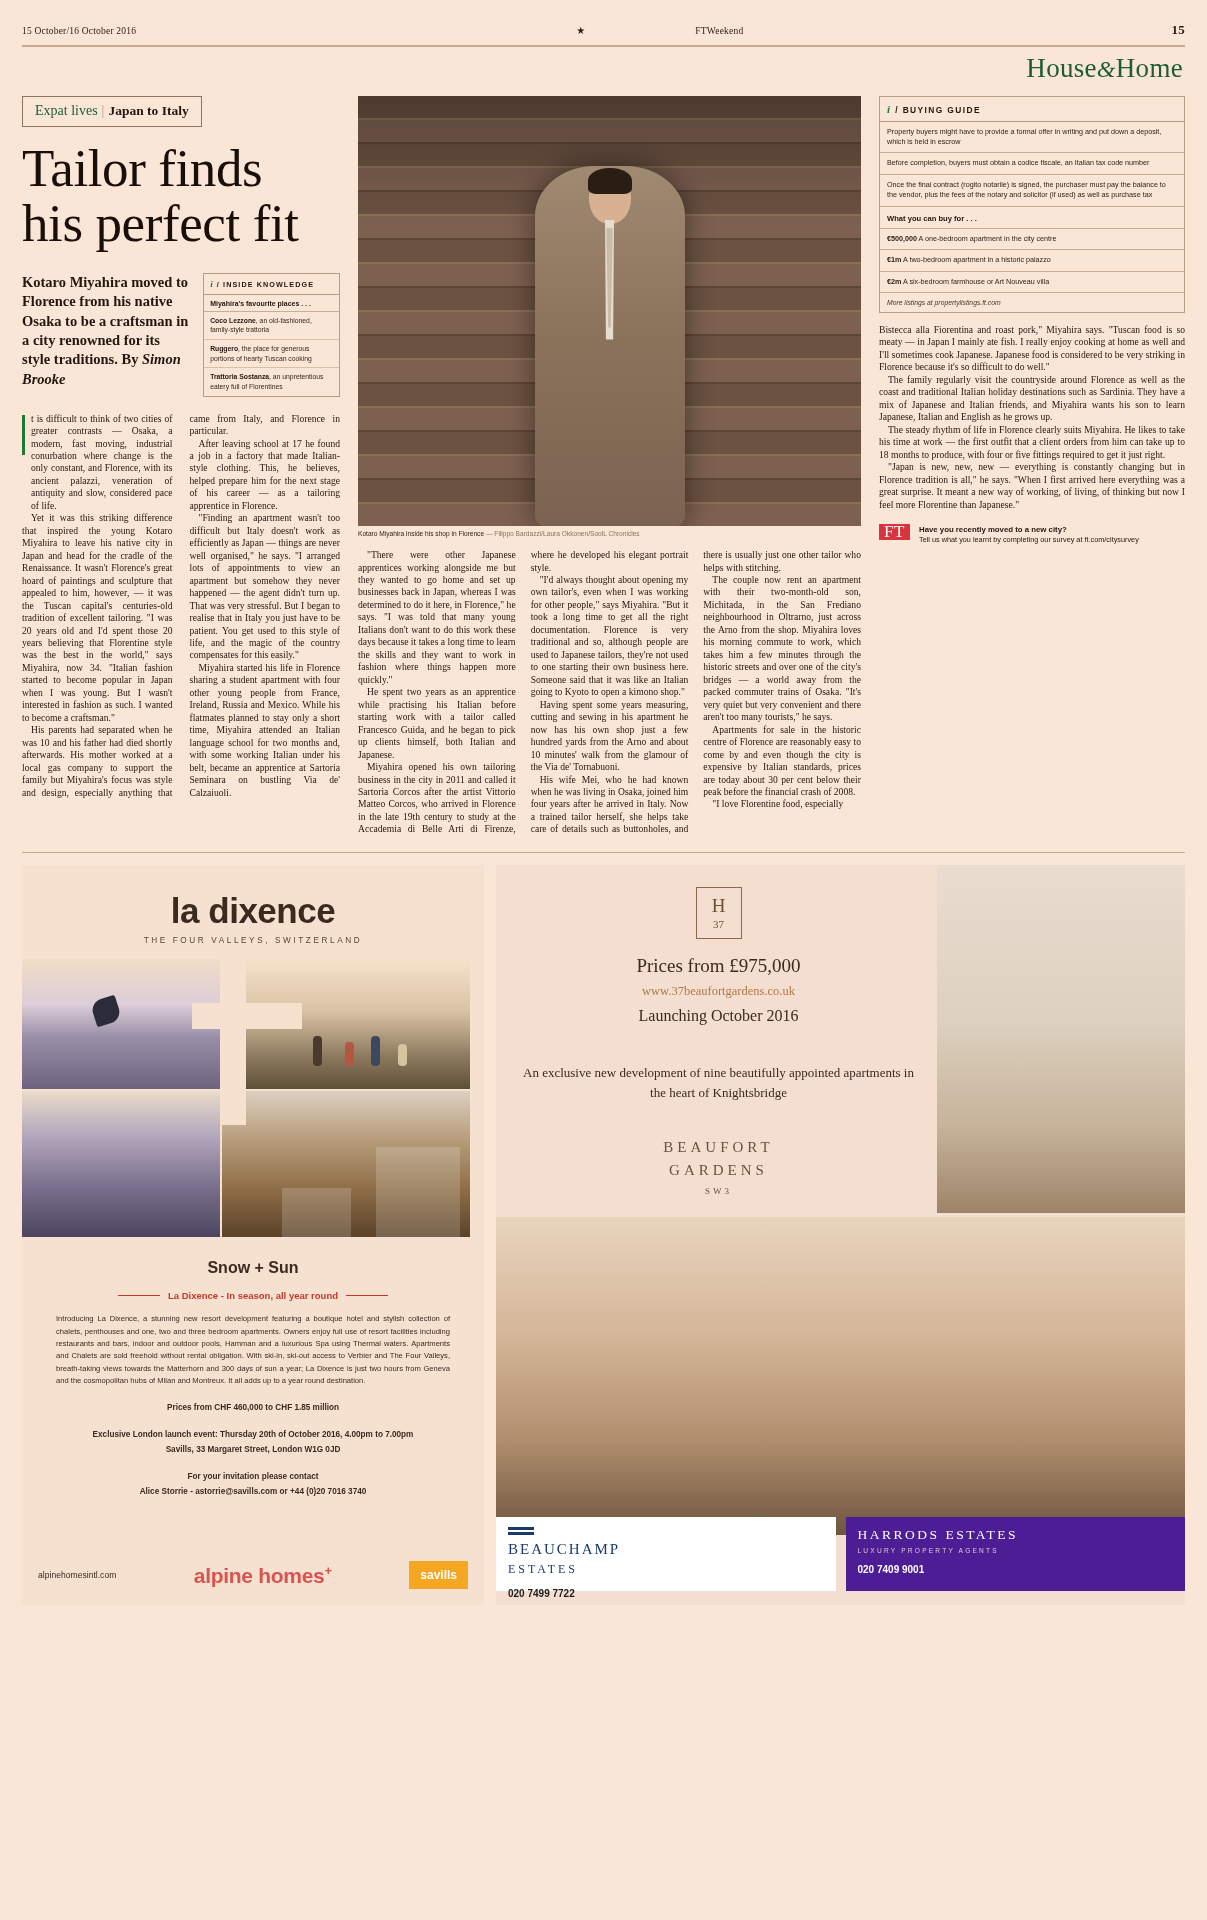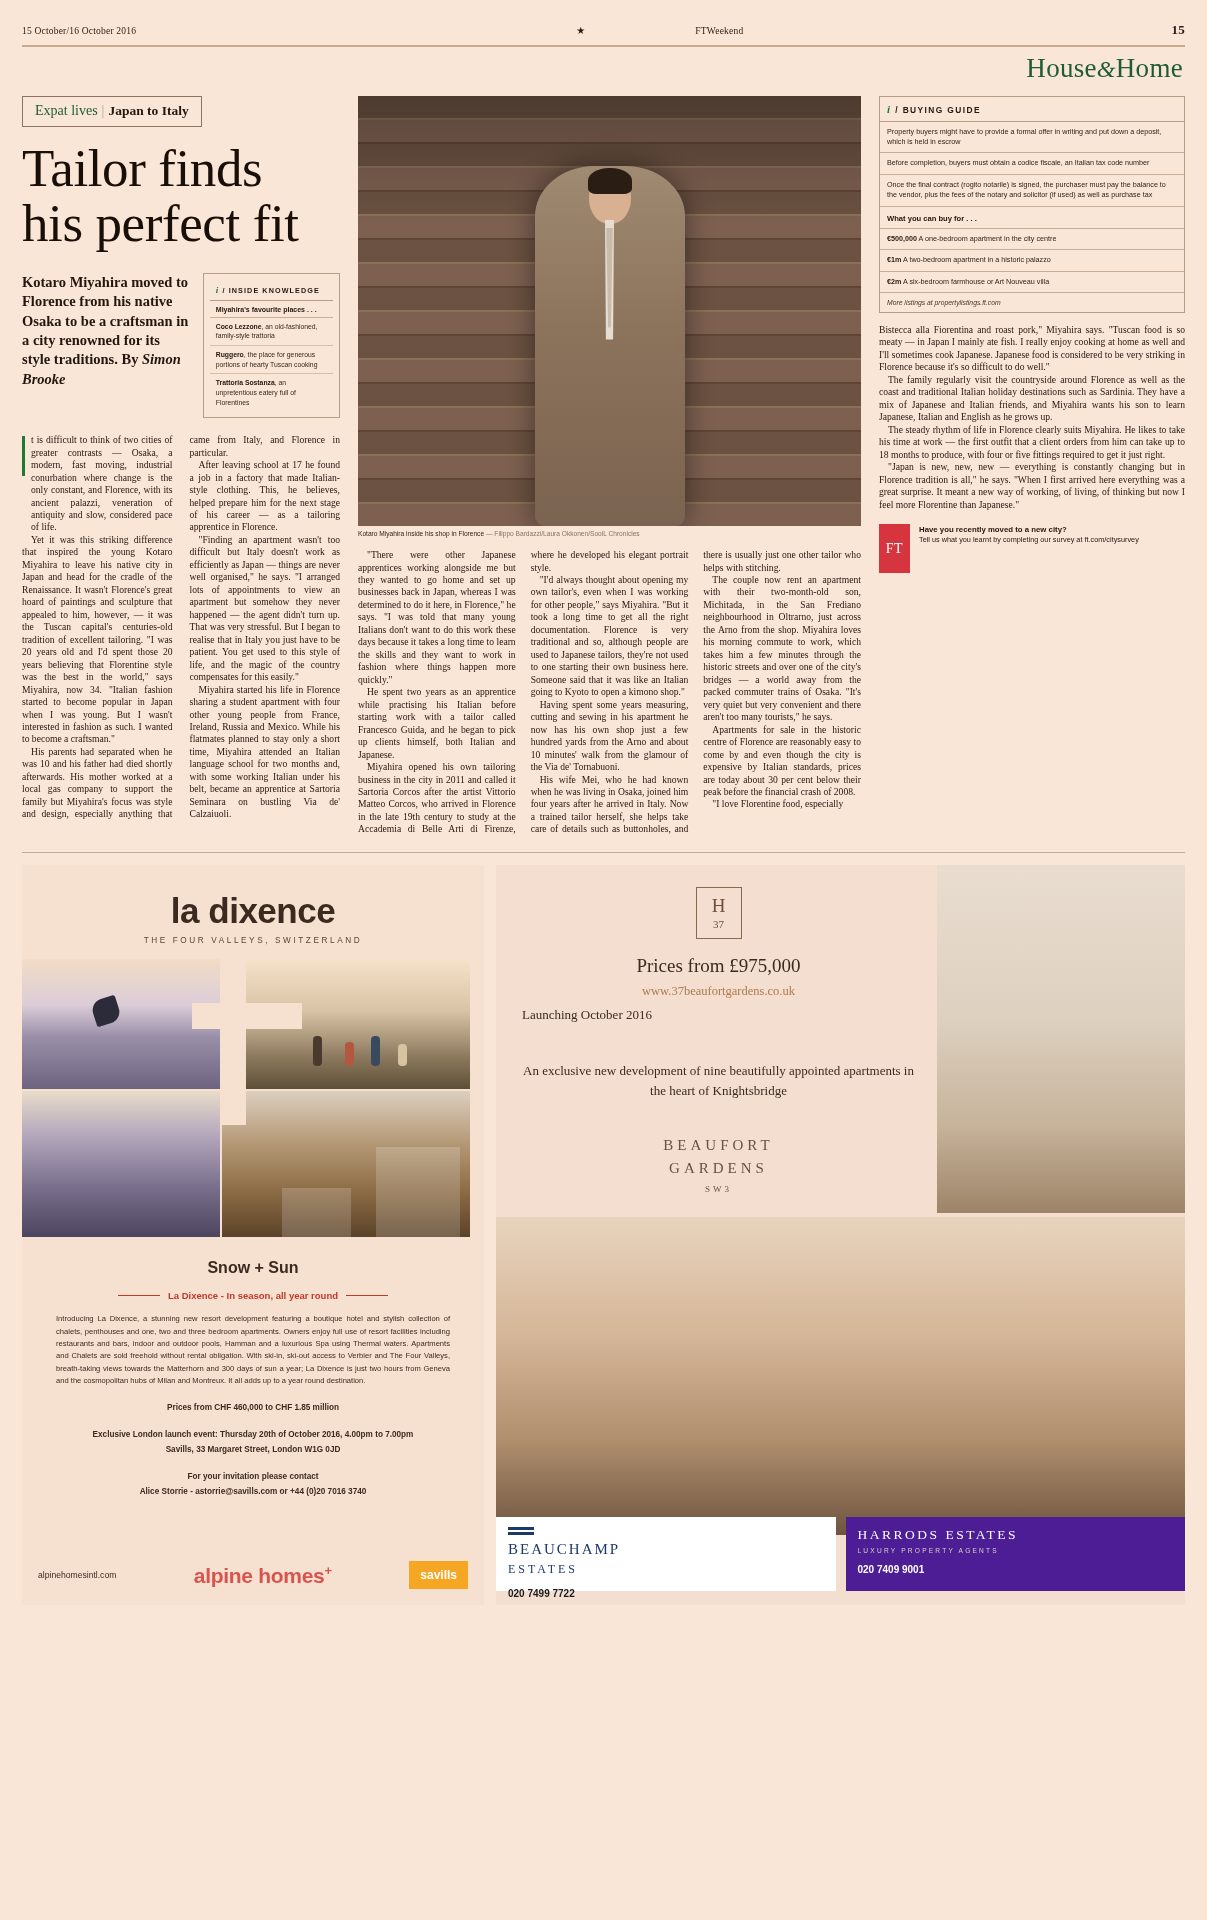--- a/index.html
+++ b/index.html
@@ -56,21 +56,21 @@
     margin:0 0 22px 0; letter-spacing:-.4px; color:#1a0f08;
   }
   .standfirst {
     font-size:14.5px; line-height:1.34; font-weight:bold;
     width:176px; color:#231610;
   }
   .standfirst .byline { font-style:italic; }
 
   
   .info-box {
-    border:1px solid #b79d86; padding:6px; width:144px;
+    border:1px solid #b79d86; padding:0; width:144px;
     font-family:"Liberation Sans", sans-serif;
   }
   .info-box .ib-head {
     border-bottom:1px solid #b79d86; padding:5px 6px 5px;
     font-size:7.2px; letter-spacing:1.1px; font-weight:bold; color:#231610;
   }
   .info-box .ib-head .i { color:#1d7a34; font-style:italic; font-weight:bold;
      font-family:"Liberation Serif",serif; font-size:9px; }
   .info-box .ib-sub {
     padding:5px 6px 4px; font-size:7px; font-weight:bold;
@@ -139,22 +139,22 @@
 
   .right-text {
     margin-top:11px; font-size:9.6px; line-height:1.3;
     text-align:justify; hyphens:auto;
   }
   .right-text p { margin:0; text-indent:9px; }
   .right-text p.first { text-indent:0; }
 
   .ft-promo { display:flex; gap:9px; margin-top:13px; align-items:flex-start; }
   .ft-logo {
-    width:31px; height:49px; background:#d6353f; color:#fff;
-    font-family:"Liberation Serif", serif; font-size:14px;
+    width:31px; height:16px; background:#d6353f; color:#fff;
+    font-family:"Liberation Serif", serif; font-size:17px;
     display:flex; align-items:center; justify-content:center;
     letter-spacing:.5px; flex:0 0 auto;
   }
   .ft-promo-text { font-family:"Liberation Sans", sans-serif;
      font-size:7.3px; line-height:1.45; }
   .ft-promo-text .bold { font-weight:bold; font-size:7.8px; display:block; }
 
   
   .ads-rule { height:1.5px; background:#c9a98f; margin:16px 0 0; }
 
@@ -222,22 +222,22 @@
     width:46px; height:52px; border:1.5px solid #8a6a4e; margin:0 auto 16px;
     display:flex; flex-direction:column; align-items:center; justify-content:center;
     color:#6b4f39; font-family:"Liberation Serif", serif;
   }
   .bf-crest .letter { font-size:19px; line-height:1; }
   .bf-crest .num { font-size:11px; margin-top:3px; }
   .bf-prices { text-align:center; font-family:"Liberation Serif",serif;
      font-size:19px; color:#3b2a20; }
   .bf-url { text-align:center; font-family:"Liberation Serif",serif;
      font-size:12.5px; color:#b07a4a; margin-top:7px; }
-  .bf-launch { font-family:"Liberation Serif",serif;
-     font-size:13px; color:#3b2a20; margin-top:8px; }
+  .bf-launch { text-align:center; font-family:"Liberation Serif",serif;
+     font-size:16px; color:#3b2a20; margin-top:8px; }
   .bf-desc { text-align:center; font-family:"Liberation Serif",serif;
      font-size:13px; line-height:1.5; color:#3b2a20; margin-top:38px; }
   .bf-name { text-align:center; font-family:"Liberation Serif",serif;
      color:#6b5140; margin-top:34px; letter-spacing:4px; font-size:15px; line-height:1.5;}
   .bf-sw { letter-spacing:3px; font-size:9px; margin-top:4px; }
   .bf-lower { position:relative; height:374px; margin-top:4px; }
   .bf-room { position:absolute; left:0; top:0; width:100%; height:318px; overflow:hidden; }
   .agent-row { position:absolute; bottom:0; left:0; right:0; display:flex; gap:10px; }
   .agent {
     flex:1; background:#fff; padding:10px 12px 6px; position:relative; height:74px;

